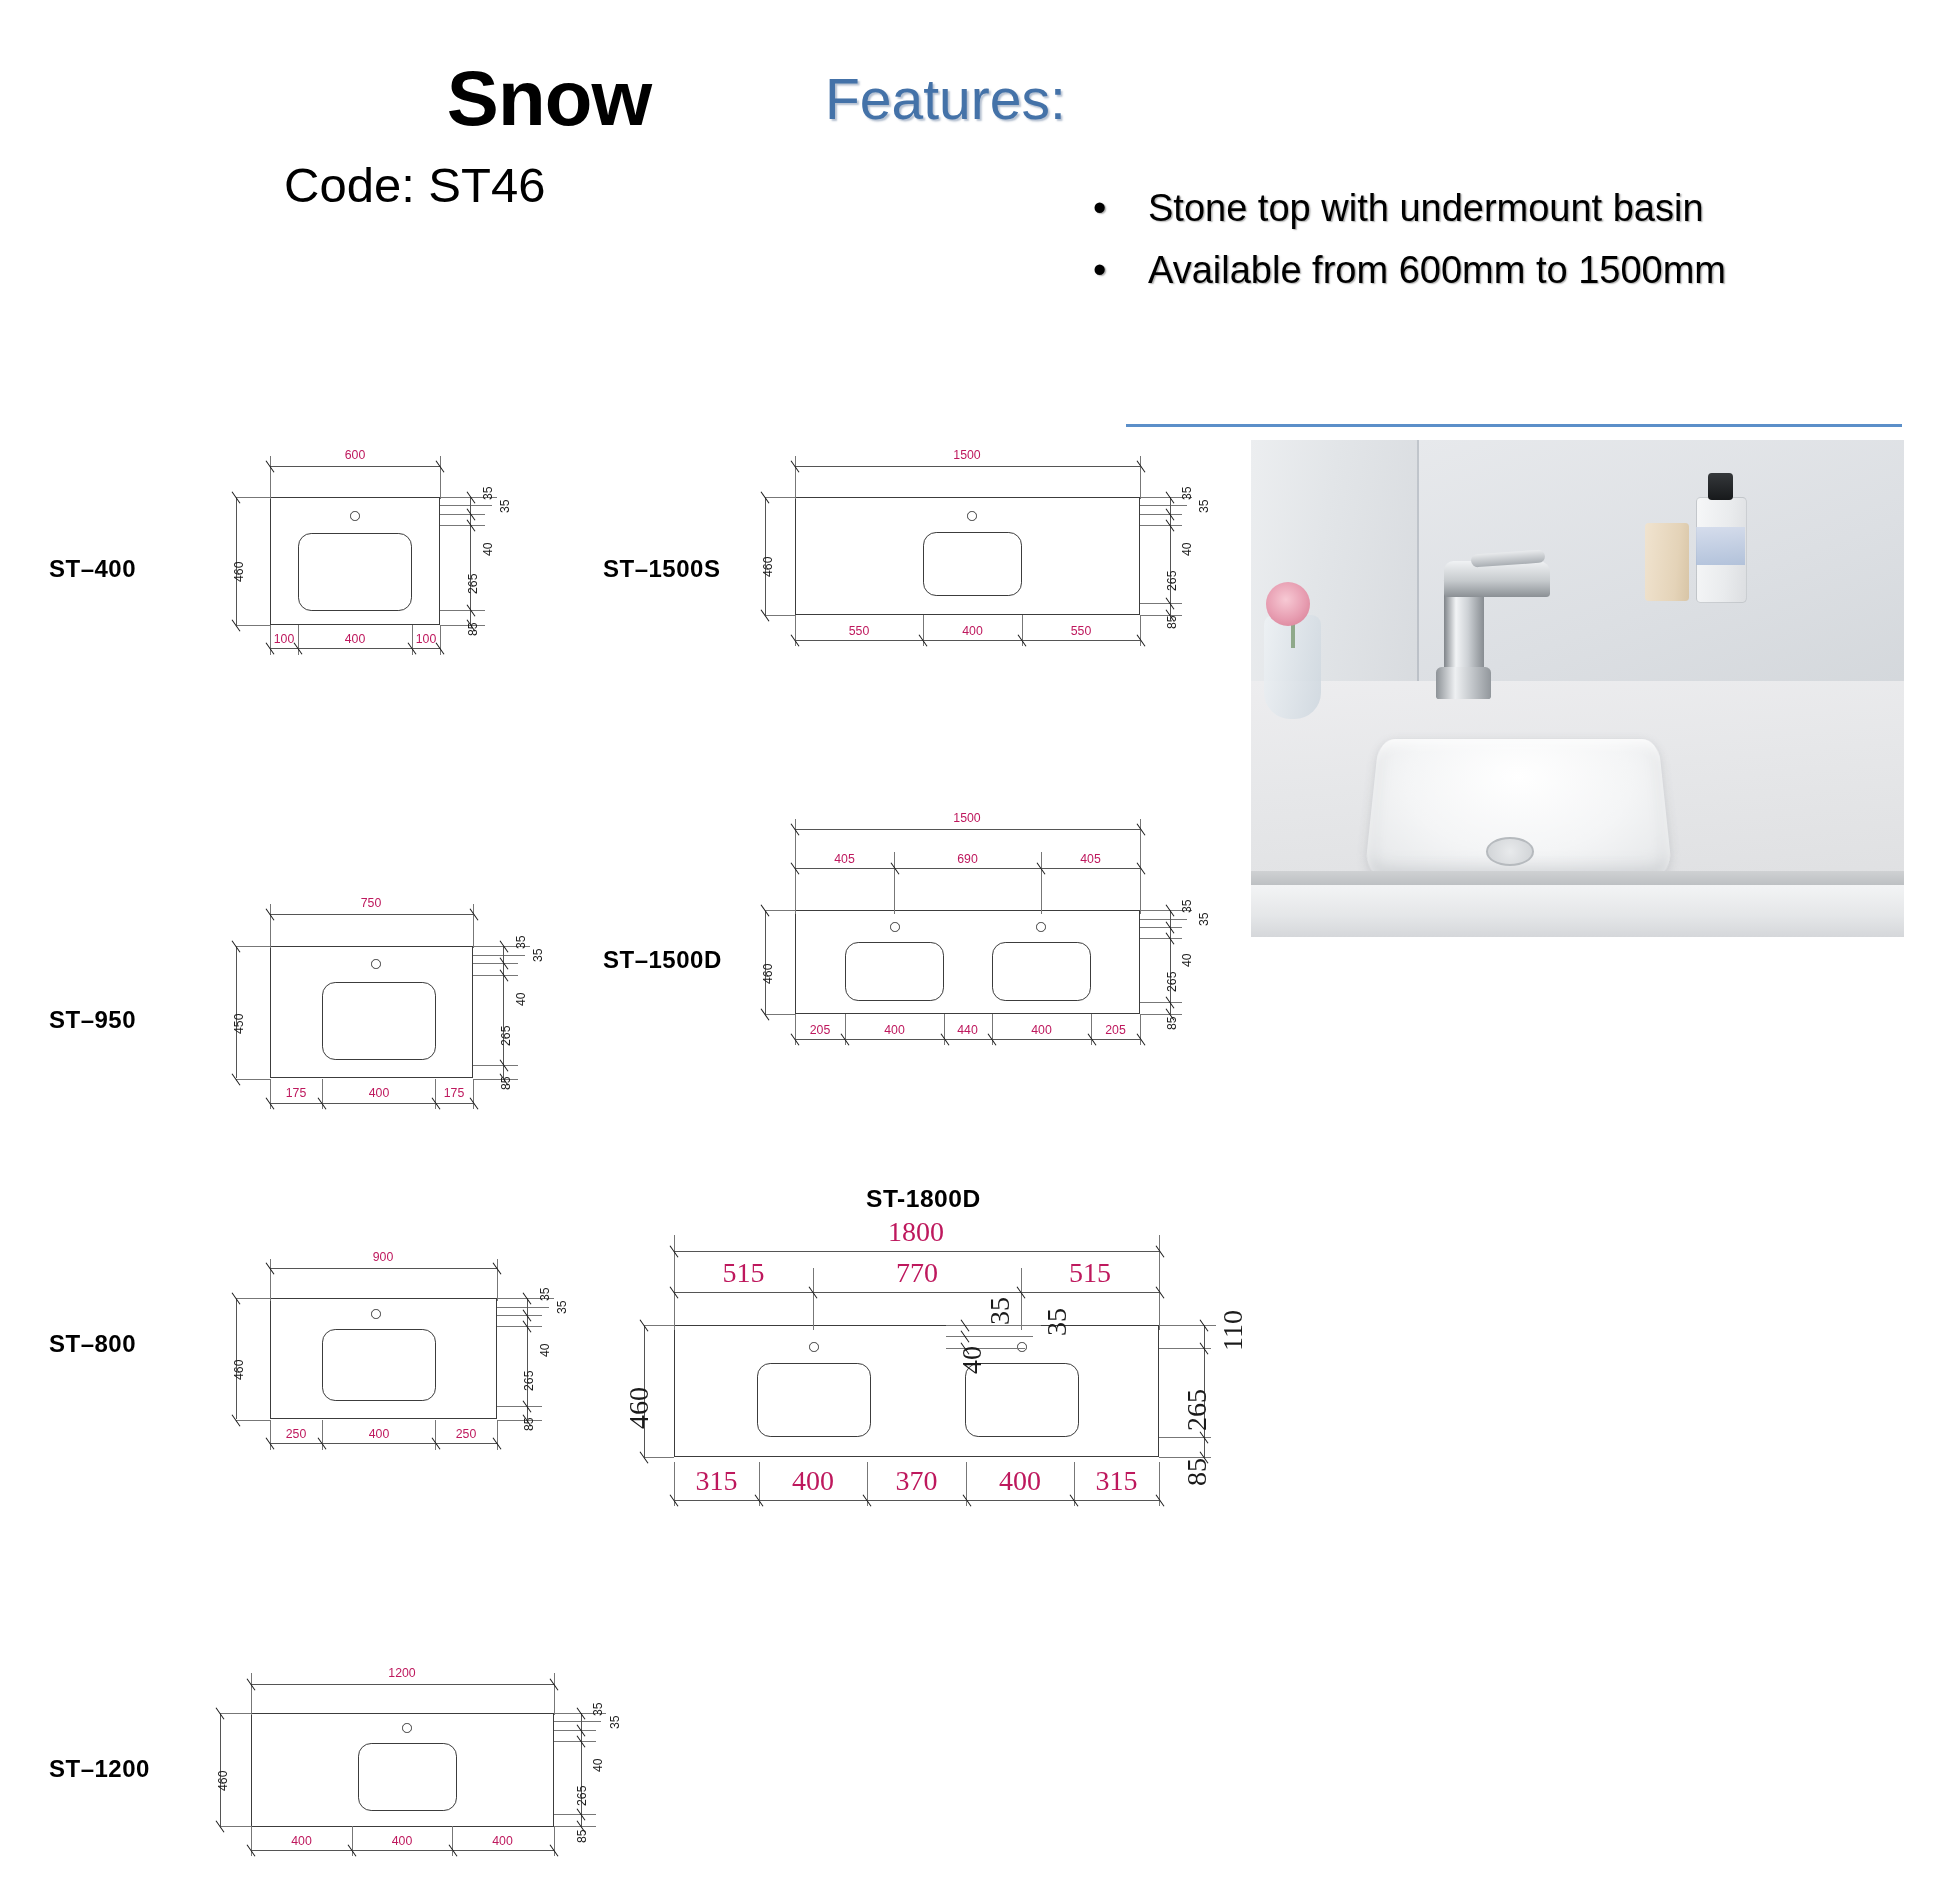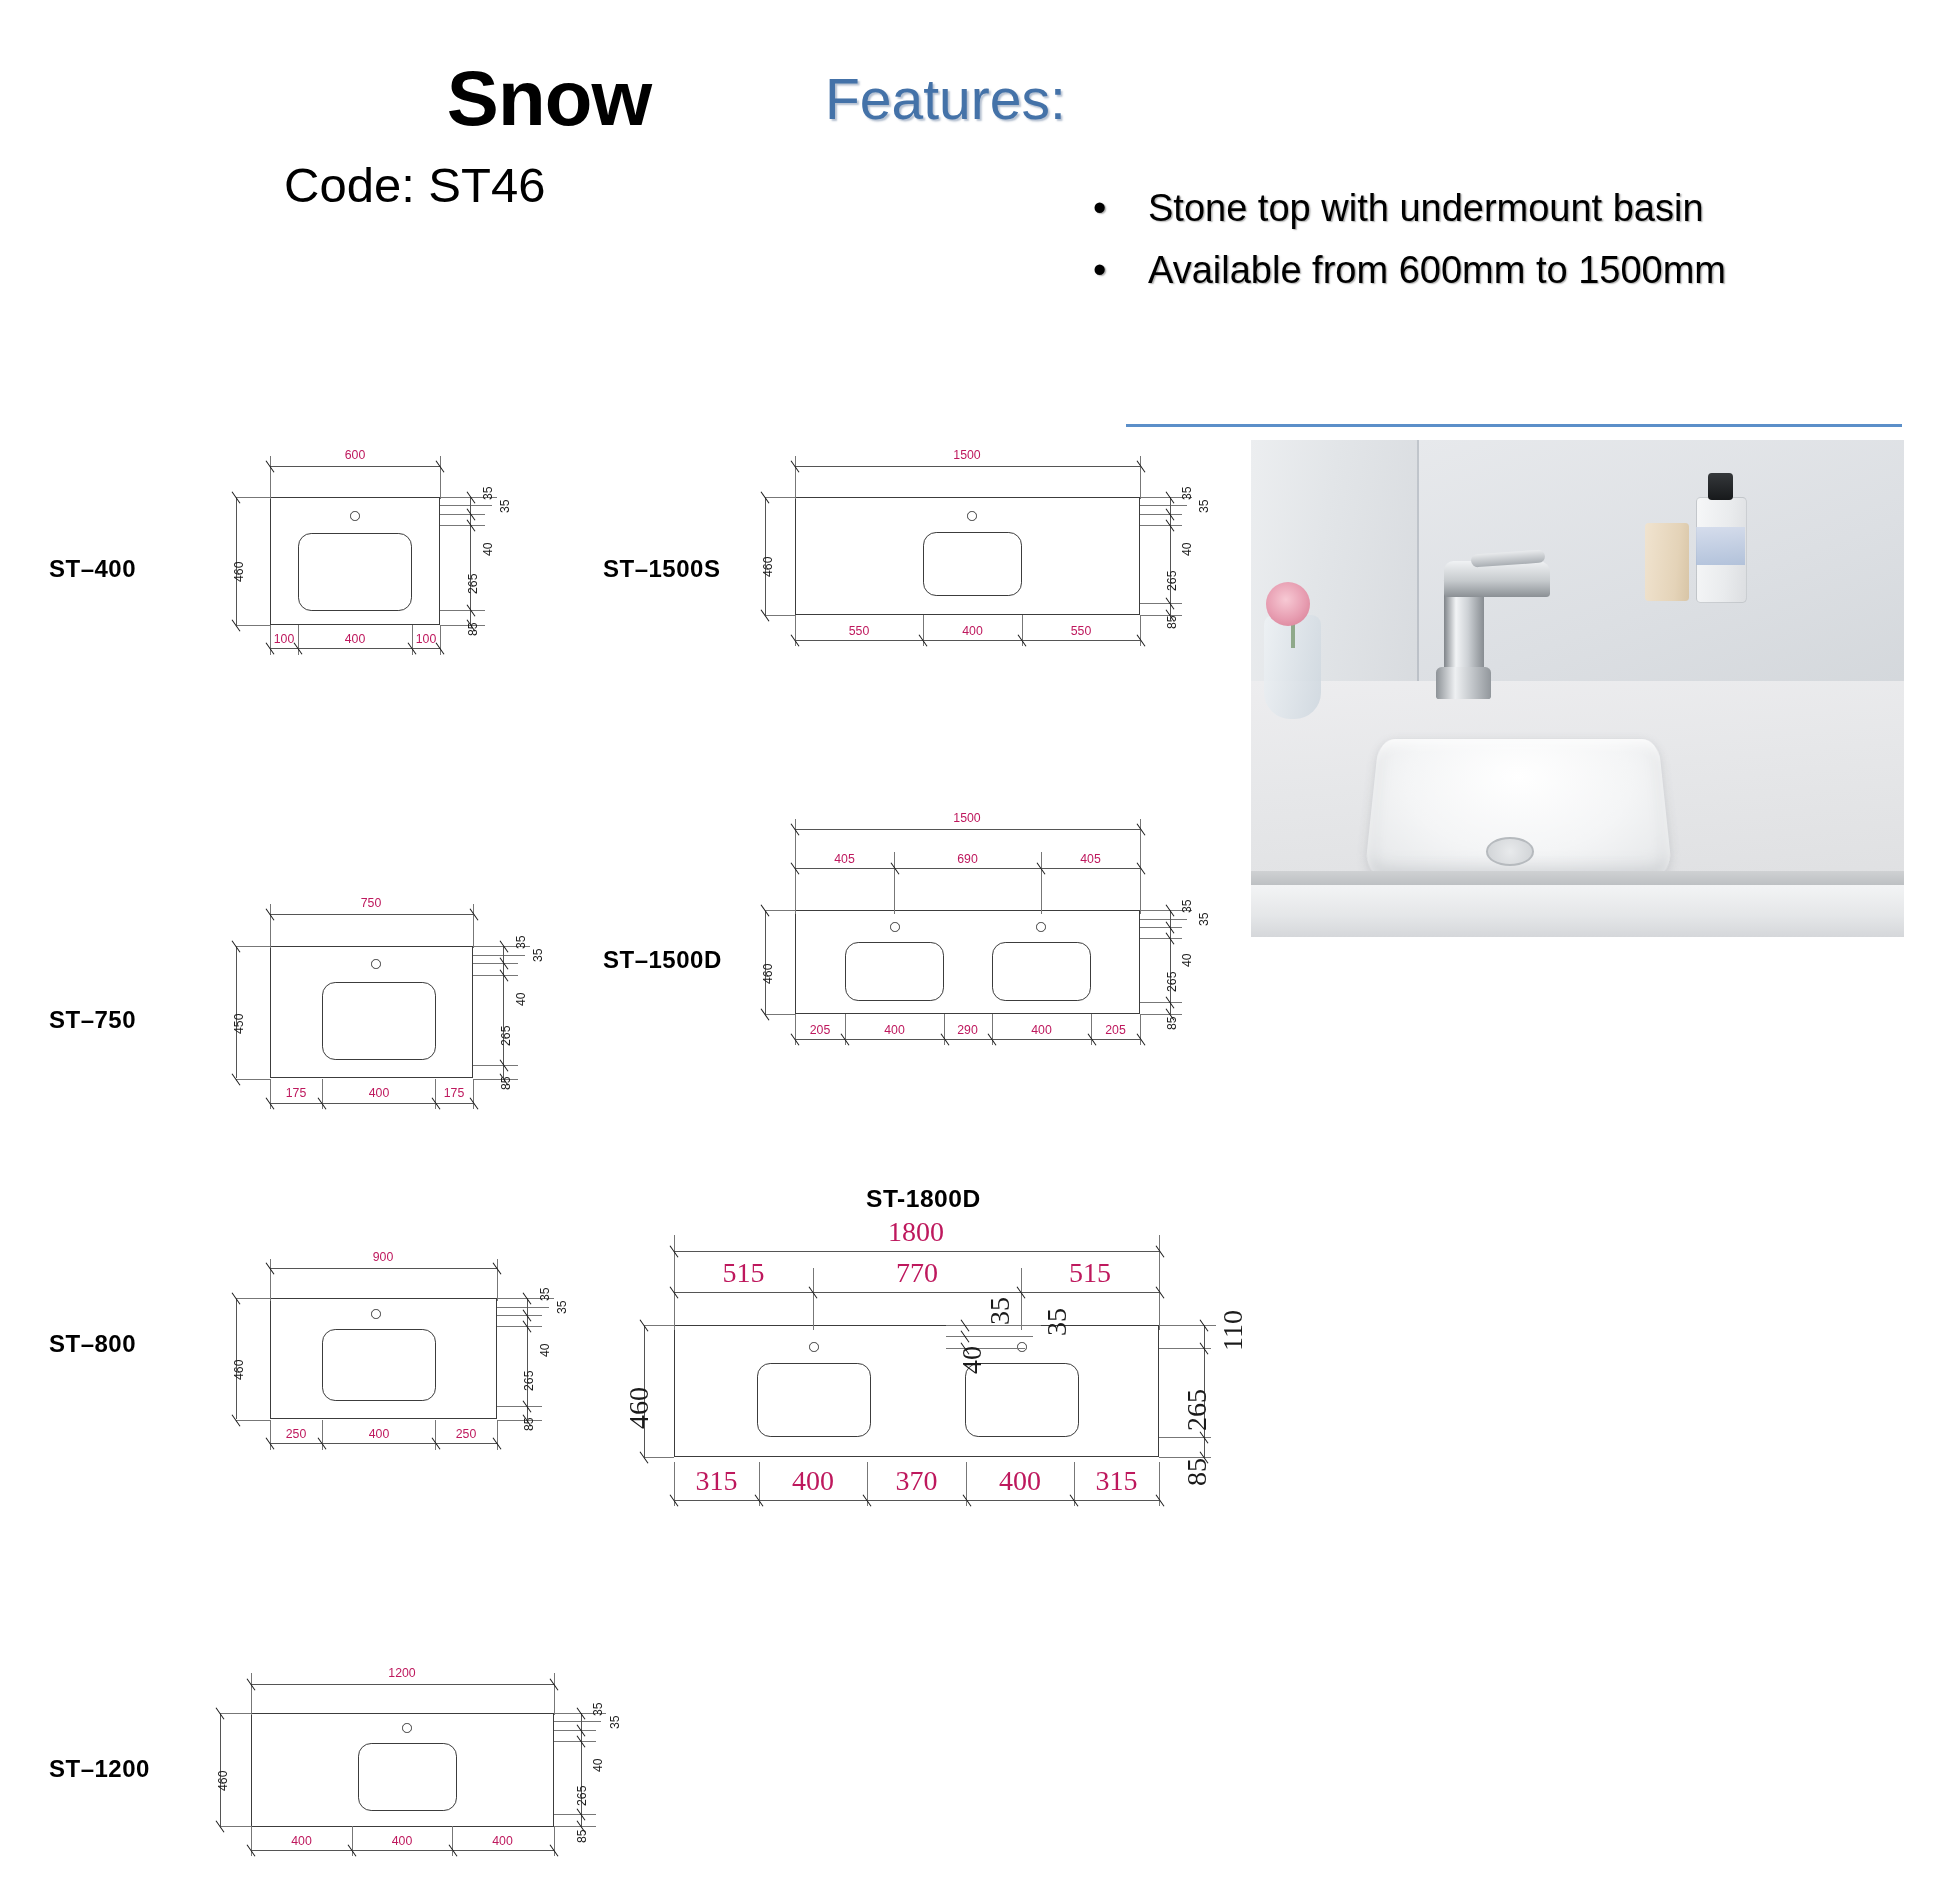--- a/index.html
+++ b/index.html
@@ -339,21 +339,21 @@
 <div class="tick" style="left:464px; top:514px;"></div>
 <div class="tick" style="left:464px; top:525px;"></div>
 <div class="tick" style="left:464px; top:610px;"></div>
 <div class="tick" style="left:464px; top:625px;"></div>
 <div class="dim-v" style="left:481px; top:500px;">35</div>
 <div class="dim-v" style="left:498px; top:513px;">35</div>
 <div class="dim-v" style="left:481px; top:556px;">40</div>
 <div class="dim-v" style="left:466px; top:594px;">265</div>
 <div class="dim-v" style="left:466px; top:636px;">85</div>
 
-<div class="abs dwg-label" style="left:49px; top:1006px;">ST–750</div>
+<div class="abs dwg-label" style="left:49px; top:1006px;">ST–950</div>
 
 <div class="slab" style="left:270px; top:946px; width:203px; height:132px;"></div>
 <div class="bowl" style="left:322px; top:982px; width:114px; height:78px;"></div>
 <div class="taphole" style="left:371px; top:959px; width:9.5px; height:9.5px;"></div>
 
 <div class="ext" style="left:270px; top:904px; height:44px;"></div>
 <div class="ext" style="left:473px; top:904px; height:44px;"></div>
 <div class="dl-h" style="left:270px; top:914px; width:203px;"></div>
 <div class="tick" style="left:263px; top:914px;"></div>
 <div class="tick" style="left:467px; top:914px;"></div>
@@ -591,21 +591,21 @@
 <div class="ext" style="left:1091px; top:1014px; height:31px;"></div>
 <div class="ext" style="left:1140px; top:1014px; height:31px;"></div>
 <div class="tick" style="left:788px; top:1039px;"></div>
 <div class="tick" style="left:838px; top:1039px;"></div>
 <div class="tick" style="left:938px; top:1039px;"></div>
 <div class="tick" style="left:985px; top:1039px;"></div>
 <div class="tick" style="left:1085px; top:1039px;"></div>
 <div class="tick" style="left:1134px; top:1039px;"></div>
 <div class="dim-t" style="left:795px; top:1023px; width:50px;">205</div>
 <div class="dim-t" style="left:845px; top:1023px; width:99px;">400</div>
-<div class="dim-t" style="left:944px; top:1023px; width:47px;">290</div>
+<div class="dim-t" style="left:944px; top:1023px; width:47px;">440</div>
 <div class="dim-t" style="left:992px; top:1023px; width:99px;">400</div>
 <div class="dim-t" style="left:1091px; top:1023px; width:49px;">205</div>
 
 <div class="ext-h" style="left:1140px; top:910px; width:52px;"></div>
 <div class="ext-h" style="left:1140px; top:919px; width:47px;"></div>
 <div class="ext-h" style="left:1140px; top:927px; width:42px;"></div>
 <div class="ext-h" style="left:1140px; top:938px; width:42px;"></div>
 <div class="ext-h" style="left:1140px; top:1002px; width:42px;"></div>
 <div class="ext-h" style="left:1140px; top:1014px; width:42px;"></div>
 <div class="dl-v" style="left:1170px; top:910px; height:104px;"></div>

